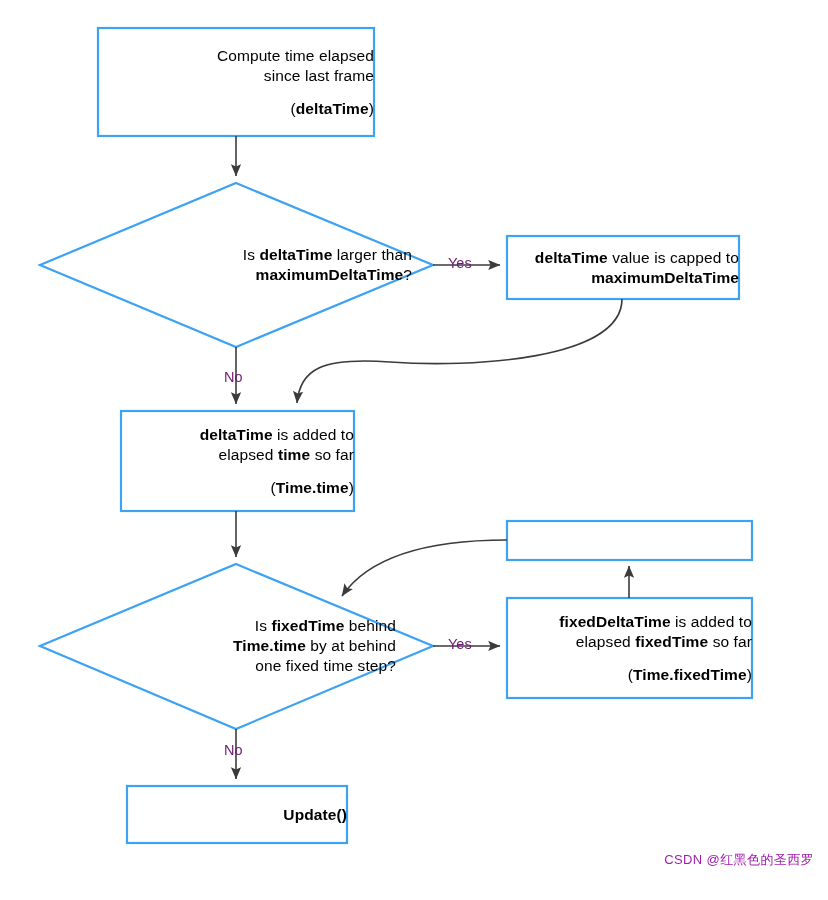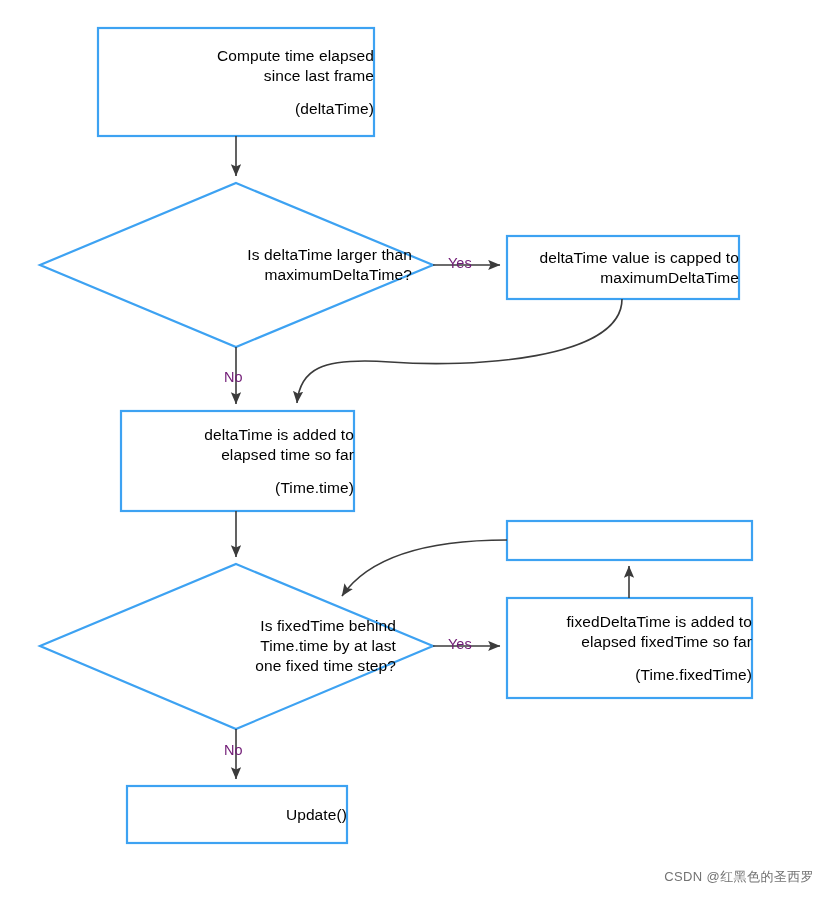--- a/index.html
+++ b/index.html
@@ -37,33 +37,33 @@
     align-items: flex-end;
     justify-content: center;
     text-align: center;
     font-size: 15.5px;
     line-height: 20px;
     color: #000000;
     letter-spacing: 0.1px;
   }
   .node-text .line { white-space: nowrap; }
   .node-text .gap { height: 13px; }
-  b { font-weight: normal; }
+  b { font-weight: bold; }
   .edge-label {
     position: absolute;
     font-size: 14.5px;
     color: #701a75;
     white-space: nowrap;
   }
   .watermark {
     position: absolute;
     right: 14px;
-    bottom: 14px;
+    bottom: 31px;
     font-size: 13px;
-    color: #737373;
+    color: #a21caf;
     white-space: nowrap;
     letter-spacing: 0.4px;
   }
 </style>
 </head>
 <body>
 
 <div id="diagram-canvas">
 
   <svg class="flow-layer" viewBox="0 0 828 900">
@@ -127,21 +127,21 @@
 
   <div class="node-text" style="left:121px; top:411px; width:233px; height:100px;">
     <span class="line"><b>deltaTime</b><span> is added to</span></span>
     <span class="line"><span>elapsed </span><b>time</b><span> so far</span></span>
     <span class="gap"></span>
     <span class="line"><span>(</span><b>Time.time</b><span>)</span></span>
   </div>
 
   <div class="node-text" style="left:76px; top:605px; width:320px; height:82px;">
     <span class="line"><span>Is </span><b>fixedTime</b><span> behind</span></span>
-    <span class="line"><b>Time.time</b><span> by at last</span></span>
+    <span class="line"><b>Time.time</b><span> by at behind</span></span>
     <span class="line">one fixed time step?</span>
   </div>
 
 
   <div class="node-text" style="left:507px; top:598px; width:245px; height:100px;">
     <span class="line"><b>fixedDeltaTime</b><span> is added to</span></span>
     <span class="line"><span>elapsed </span><b>fixedTime</b><span> so far</span></span>
     <span class="gap"></span>
     <span class="line"><span>(</span><b>Time.fixedTime</b><span>)</span></span>
   </div>

